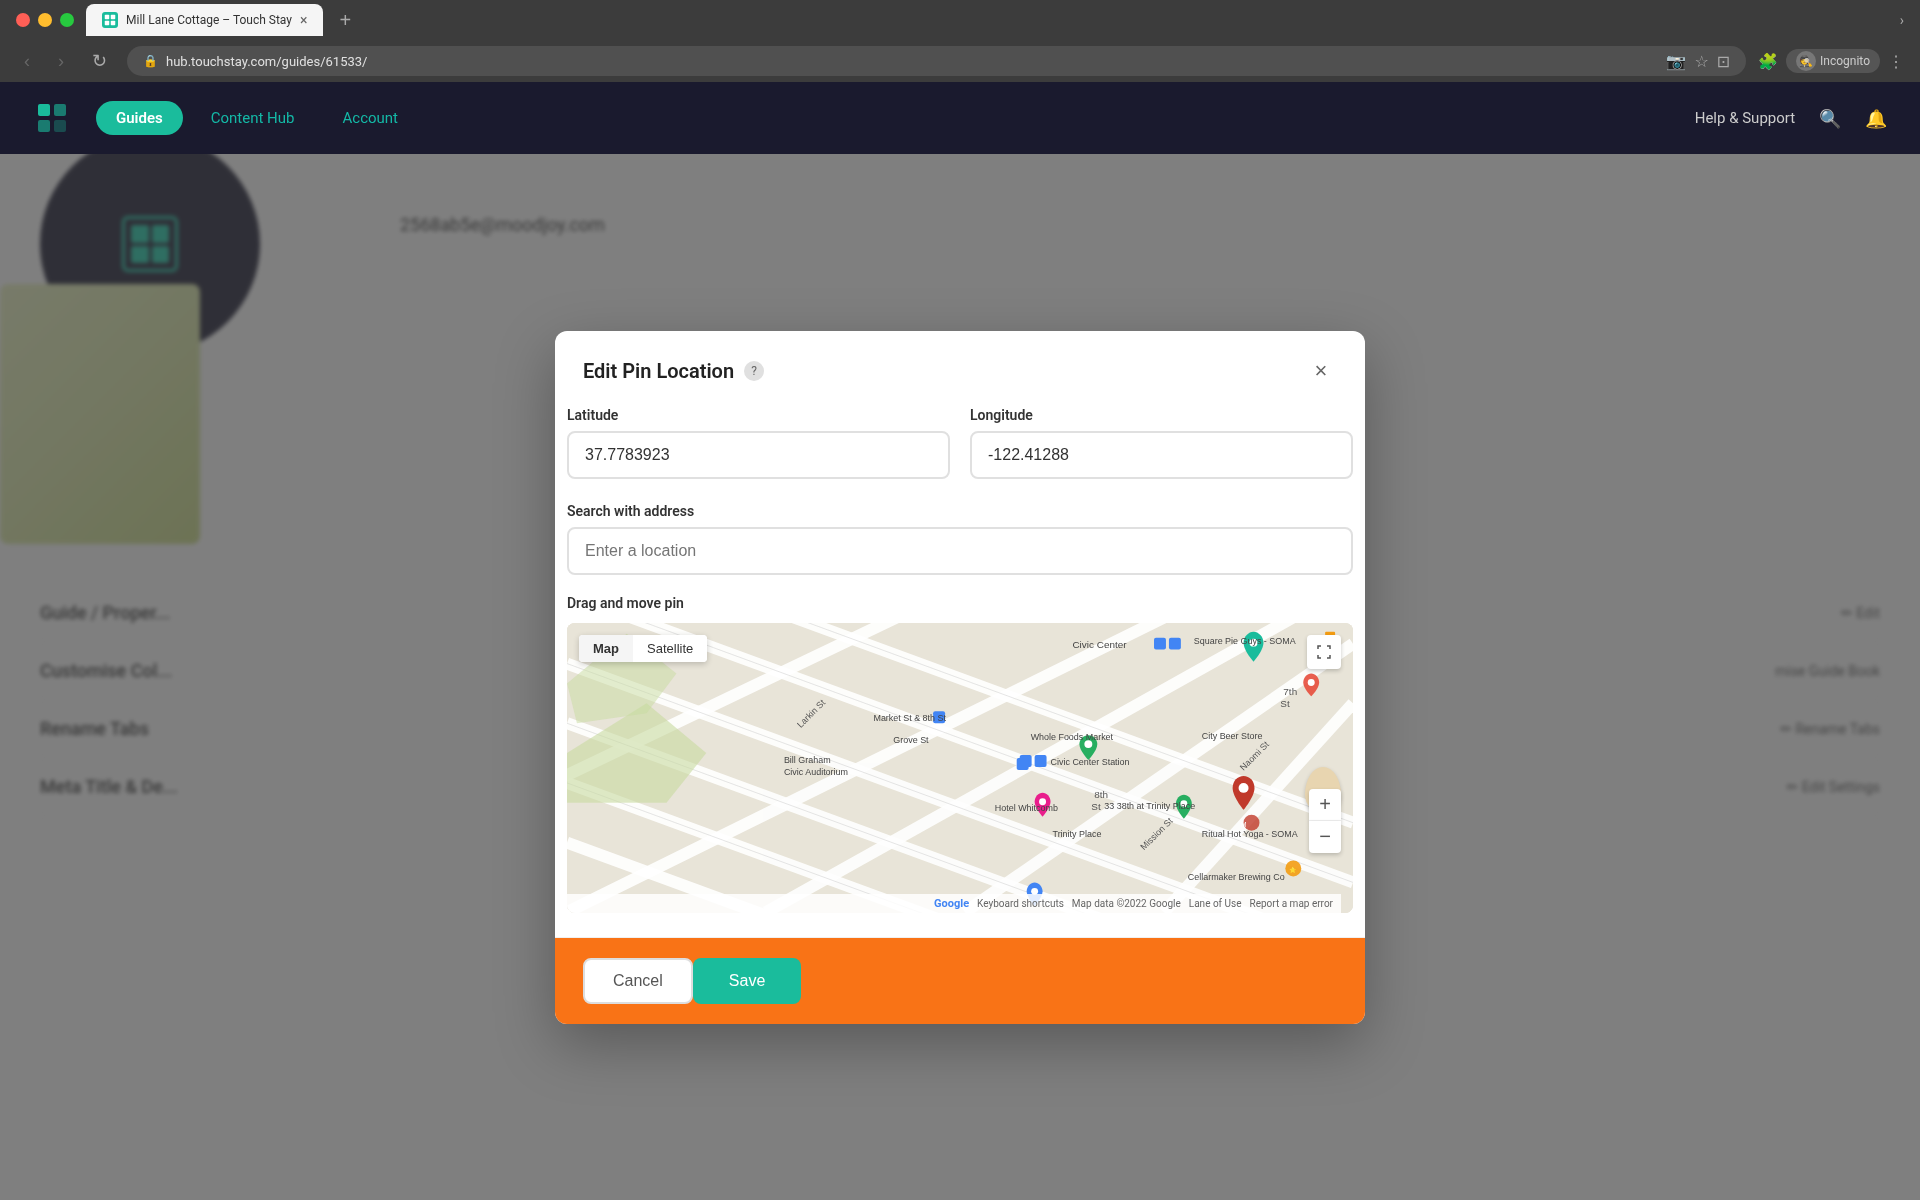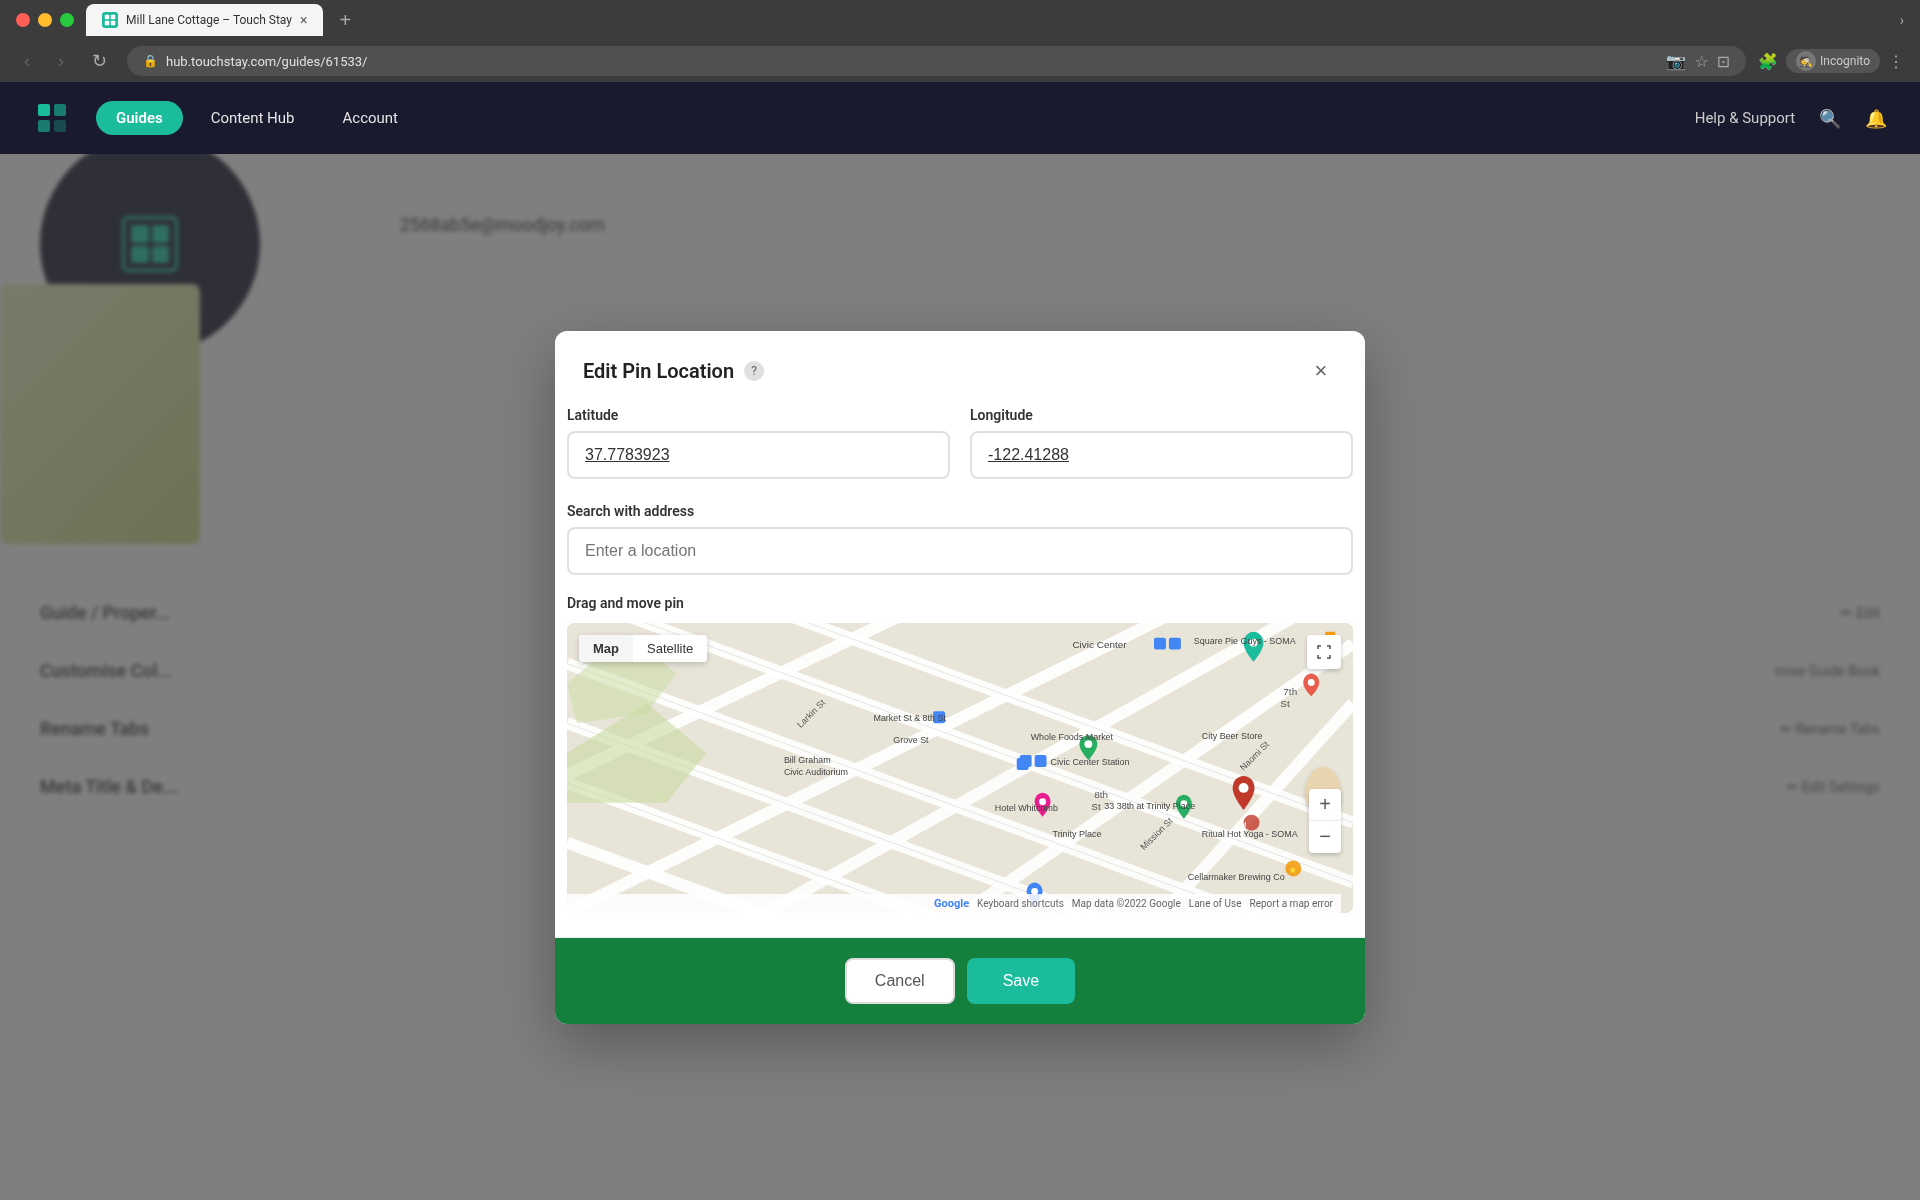--- a/index.html
+++ b/index.html
@@ -204,21 +204,21 @@
     }
     .nav-items {
       display: flex;
       align-items: center;
       gap: 8px;
       flex: 1;
     }
     .nav-item {
       padding: 8px 20px;
       border-radius: 20px;
-      color: #e5e5e5;
+      color: #14b8a6;
       font-size: 15px;
       cursor: pointer;
     }
     .nav-item.active {
       background: #1abc9c;
       color: white;
       font-weight: 600;
       text-align: center;
     }
     .nav-right {
@@ -369,21 +369,20 @@
     }
     .field-input {
       width: 100%;
       height: 48px;
       border: 2px solid #e0e0e0;
       border-radius: 8px;
       padding: 0 16px;
       font-size: 16px;
       color: #333;
       outline: none;
-      text-decoration: underline;
     }
 
     
     .search-section {
       margin-bottom: 20px;
     }
     .search-label {
       font-size: 14px;
       font-weight: 600;
       color: #333;
@@ -528,24 +527,23 @@
     
     .map-canvas {
       width: 100%;
       height: 100%;
     }
 
     
     .modal-footer {
       padding: 20px 28px;
       display: flex;
-      justify-content: center;
-      gap: 12px;
+      justify-content: flex-start;
       border-top: 1px solid #f0f0f0;
-      background: #15803d;
+      background: #f97316;
     }
     .btn-cancel {
       padding: 12px 28px;
       border-radius: 8px;
       border: 2px solid #ddd;
       background: white;
       color: #555;
       font-size: 16px;
       cursor: pointer;
       font-weight: 500;

